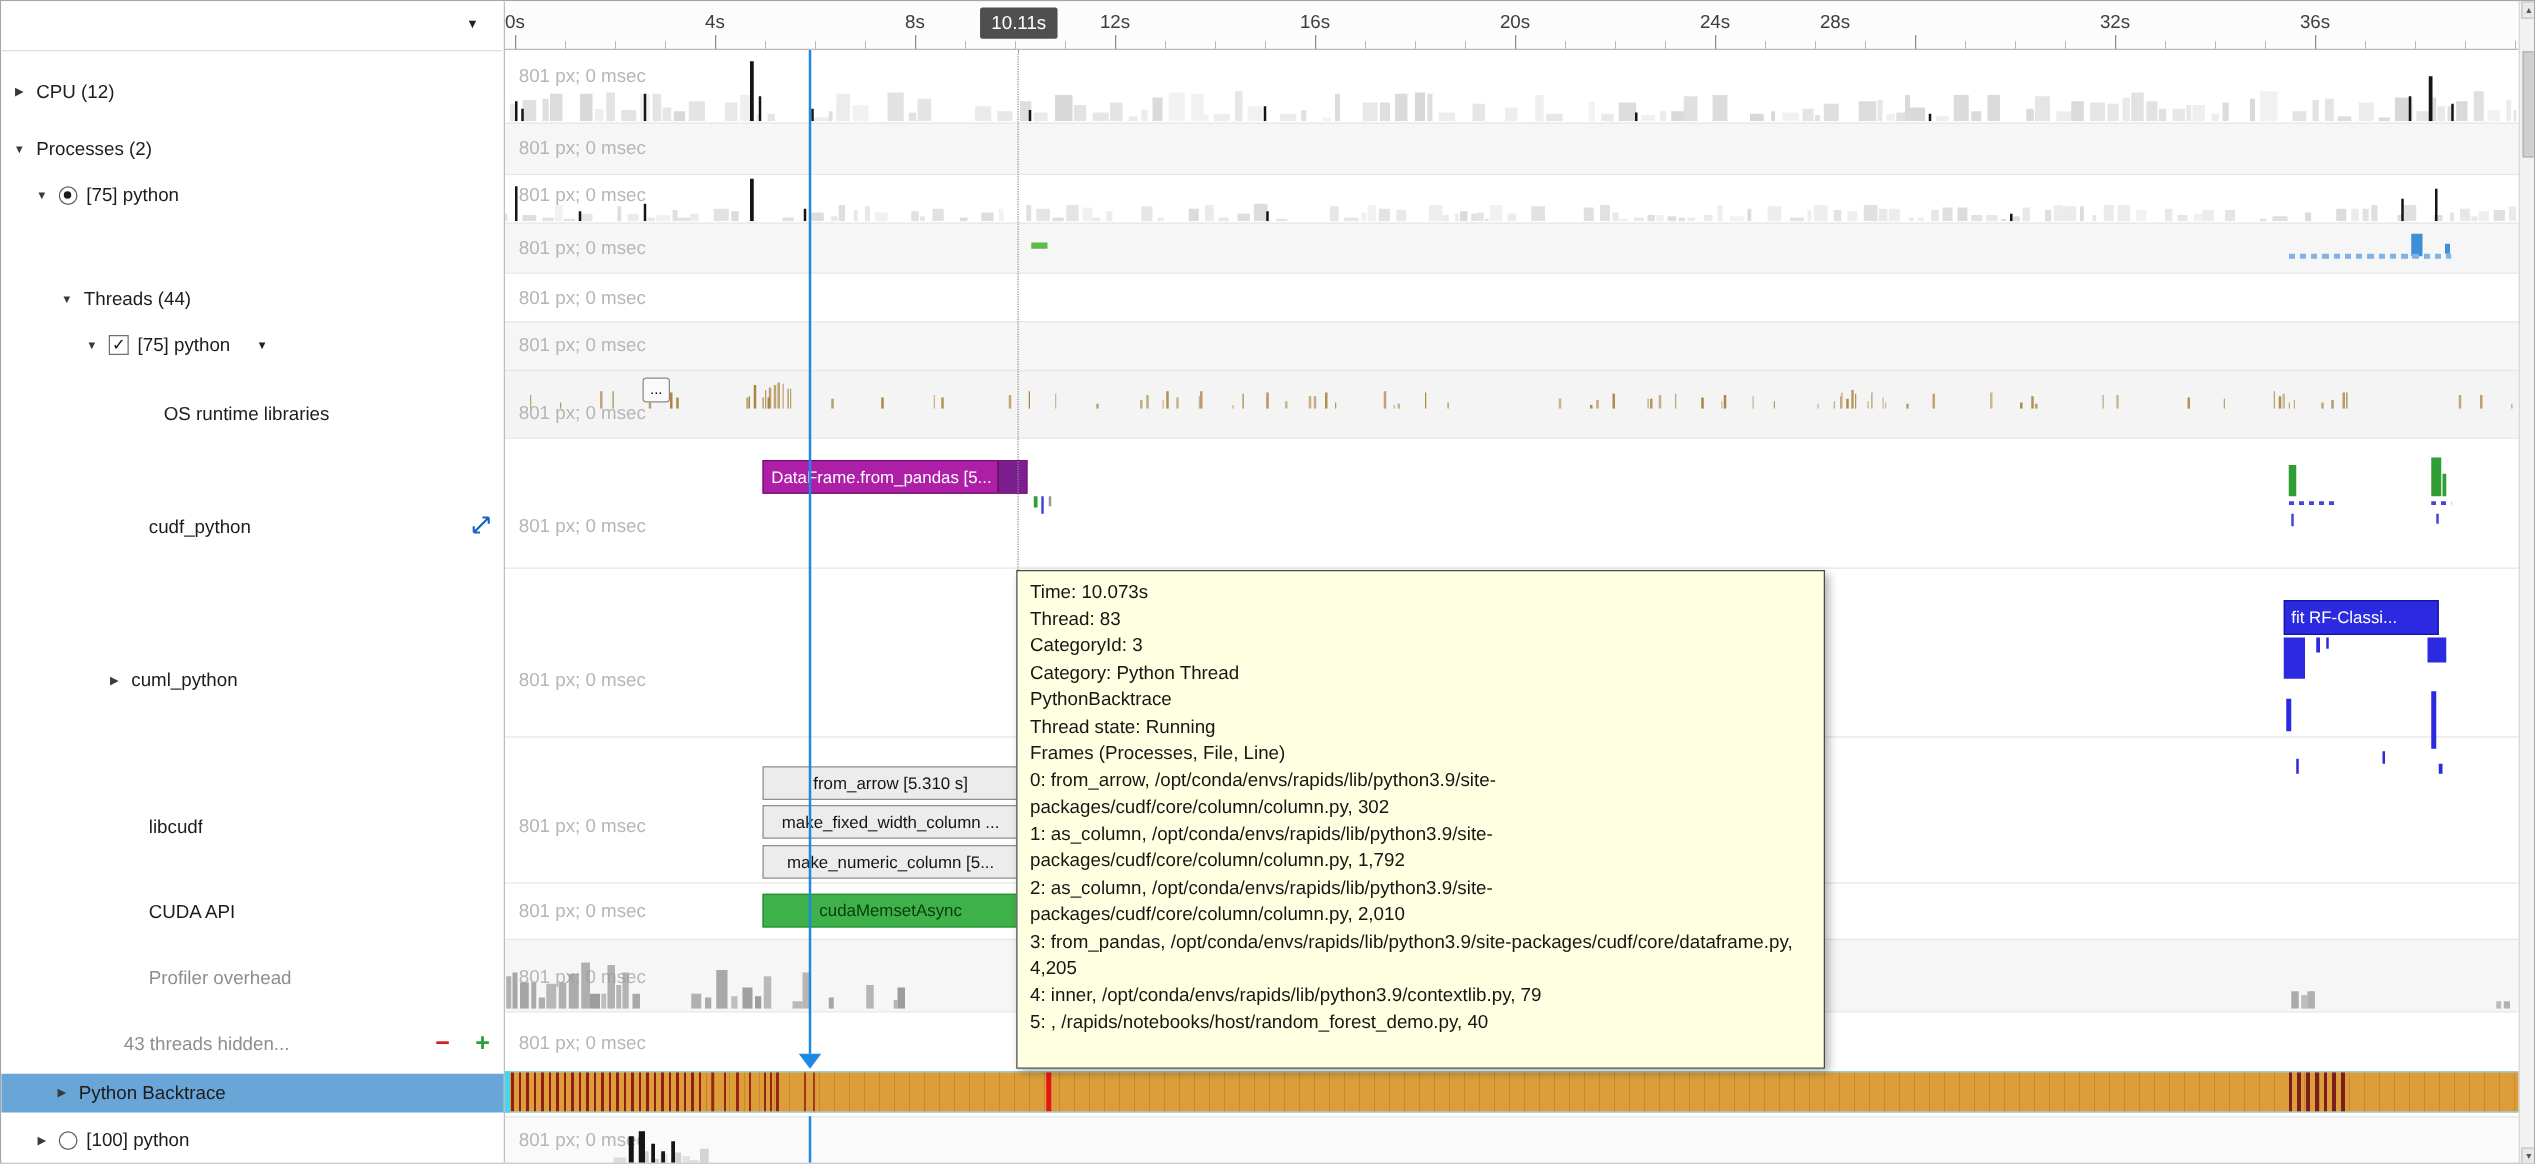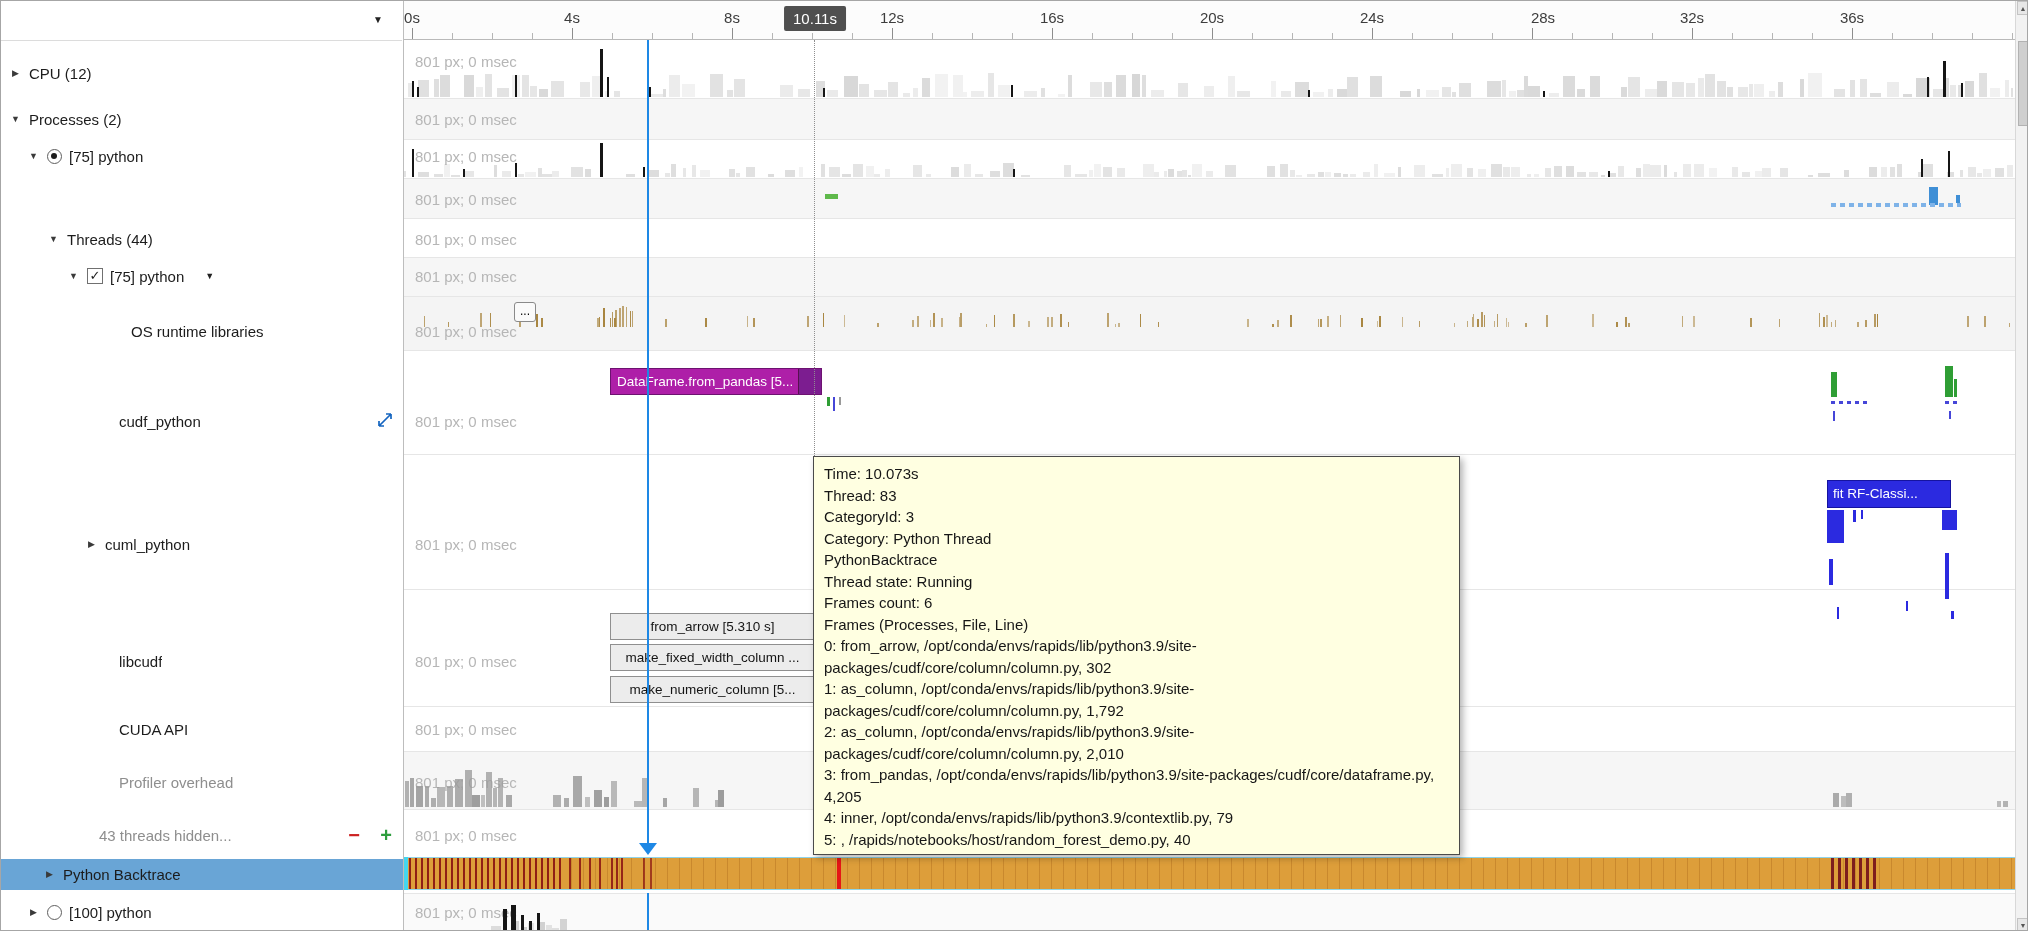--- a/index.html
+++ b/index.html
@@ -568,20 +568,23 @@
   <div class="bar gbar" style="left:609px;top:612px;width:400px;height:27px">
     <span class="inner-label">from_arrow [5.310 s]</span>
   </div>
   <div class="bar gbar" style="left:609px;top:643px;width:400px;height:27px">
     <span class="inner-label">make_fixed_width_column ...</span>
   </div>
   <div class="bar gbar" style="left:609px;top:675px;width:400px;height:27px">
     <span class="inner-label">make_numeric_column [5...</span>
   </div>
 
+  <div class="bar greenbar" style="left:609px;top:714px;width:400px;height:27px">
+    <span class="inner-label">cudaMemsetAsync</span>
+  </div>
 
   <div class="bar bluebar" style="left:1826px;top:479px;width:124px;height:28px">
     <span>fit RF-Classi...</span>
   </div>
 
   <div class="backtrace">
     <div class="bt-tex"></div>
     <div class="stripe" style="left:0;width:162px;background:repeating-linear-gradient(90deg,rgba(136,17,17,0.9) 0 2px,transparent 2px 6px)"></div>
     <div class="stripe" style="left:166px;width:34px;background:repeating-linear-gradient(90deg,rgba(136,17,17,0.85) 0 2px,transparent 2px 10px)"></div>
     <div class="stripe" style="left:208px;width:14px;background:repeating-linear-gradient(90deg,rgba(136,17,17,0.85) 0 2px,transparent 2px 5px)"></div>
@@ -608,34 +611,33 @@
     <div class="tick-major" style="left:1129px"></div>
     <div class="tick-major" style="left:1289px"></div>
     <div class="tick-major" style="left:1449px"></div>
     <div class="tick-label" style="left:9px">0s</div>
     <div class="tick-label" style="left:169px">4s</div>
     <div class="tick-label" style="left:329px">8s</div>
     <div class="tick-label" style="left:489px">12s</div>
     <div class="tick-label" style="left:649px">16s</div>
     <div class="tick-label" style="left:809px">20s</div>
     <div class="tick-label" style="left:969px">24s</div>
-    <div class="tick-label" style="left:1140px">28s</div>
+    <div class="tick-label" style="left:1065px">28s</div>
     <div class="tick-label" style="left:1289px">32s</div>
     <div class="tick-label" style="left:1449px">36s</div>
   </div>
   <div class="badge">10.11s</div>
 
   <div class="tooltip">
     <div class="tt-line">Time: 10.073s</div>
     <div class="tt-line">Thread: 83</div>
     <div class="tt-line">CategoryId: 3</div>
     <div class="tt-line">Category: Python Thread</div>
     <div class="tt-line">PythonBacktrace</div>
     <div class="tt-line">Thread state: Running</div>
-    <div class="tt-line">Frames count: 6</div>
     <div class="tt-line">Frames (Processes, File, Line)</div>
     <div class="tt-line">0: from_arrow, /opt/conda/envs/rapids/lib/python3.9/site-packages/cudf/core/column/column.py, 302</div>
     <div class="tt-line">1: as_column, /opt/conda/envs/rapids/lib/python3.9/site-packages/cudf/core/column/column.py, 1,792</div>
     <div class="tt-line">2: as_column, /opt/conda/envs/rapids/lib/python3.9/site-packages/cudf/core/column/column.py, 2,010</div>
     <div class="tt-line">3: from_pandas, /opt/conda/envs/rapids/lib/python3.9/site-packages/cudf/core/dataframe.py, 4,205</div>
     <div class="tt-line">4: inner, /opt/conda/envs/rapids/lib/python3.9/contextlib.py, 79</div>
     <div class="tt-line">5: , /rapids/notebooks/host/random_forest_demo.py, 40</div>
   </div>
 
   <div class="sidebar">

